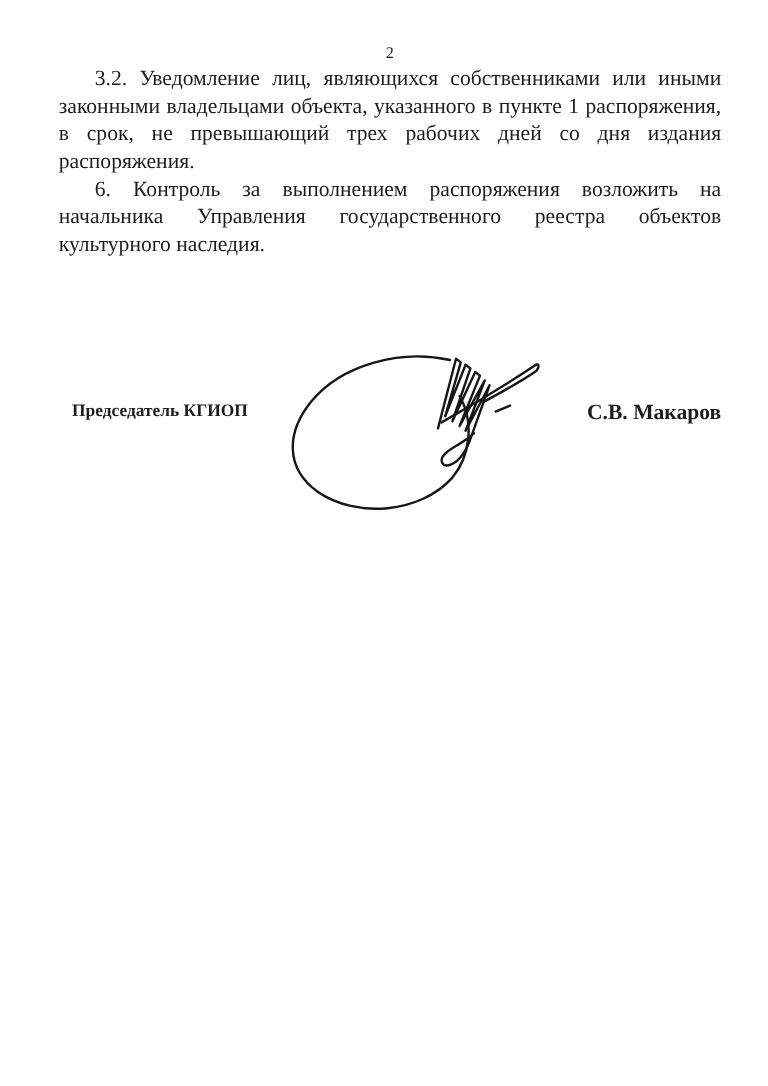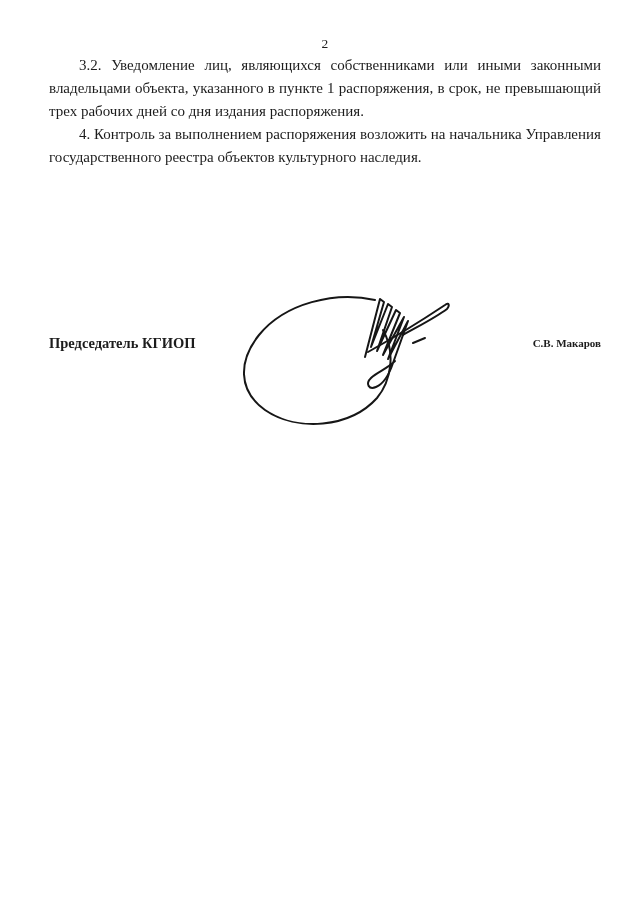--- a/index.html
+++ b/index.html
@@ -24,42 +24,42 @@
     text-align: center;
     font-size: 13.5px;
     line-height: 13px;
     letter-spacing: 0.5px;
   }
   .body-text {
     position: absolute;
     top: 54px;
     left: 49px;
     width: 552px;
-    font-size: 15px;
+    font-size: 18px;
     line-height: 23px;
     text-align: justify;
   }
   .body-text p {
     text-indent: 30px;
     margin: 0;
   }
   .sig-title {
     position: absolute;
     top: 335px;
-    left: 49px;
+    left: 60px;
     font-weight: bold;
     font-size: 14.5px;
     line-height: 16px;
   }
   .sig-name {
     position: absolute;
     top: 335px;
     right: 39px;
     font-weight: bold;
-    font-size: 11px;
+    font-size: 18px;
     line-height: 16px;
   }
   .signature-svg {
     position: absolute;
     left: 235px;
     top: 295px;
     width: 220px;
     height: 135px;
   }
   .signature-svg path {
@@ -72,21 +72,21 @@
 </style>
 </head>
 <body>
 
 <div class="page">
 
   <div class="page-number">2</div>
 
   <div class="body-text">
     <p>3.2. Уведомление лиц, являющихся собственниками или иными законными владельцами объекта, указанного в пункте 1 распоряжения, в срок, не превышающий трех рабочих дней со дня издания распоряжения.</p>
-    <p>4. Контроль за выполнением распоряжения возложить на начальника Управления государственного реестра объектов культурного наследия.</p>
+    <p>6. Контроль за выполнением распоряжения возложить на начальника Управления государственного реестра объектов культурного наследия.</p>
   </div>
 
   <div class="sig-title">Председатель КГИОП</div>
 
   <svg class="signature-svg" viewBox="0 0 220 135" xmlns="http://www.w3.org/2000/svg" aria-hidden="true">
 
     <path d="M 140,5 C 100,-4 50,8 24,40 C 4,65 2,95 30,115 C 62,137 115,133 142,103 C 156,86 161,58 148,35"></path>
 
     <path d="M 130,62 L 145,4 L 149,7 L 136,52 L 153,9 L 157,12 L 142,56 L 161,15 L 165,18 L 148,60 L 169,22 L 153,64 L 173,26 L 158,68 C 154,80 148,89 141,92 C 134,95 130,89 136,83 C 142,77 152,74 160,66"></path>
 

